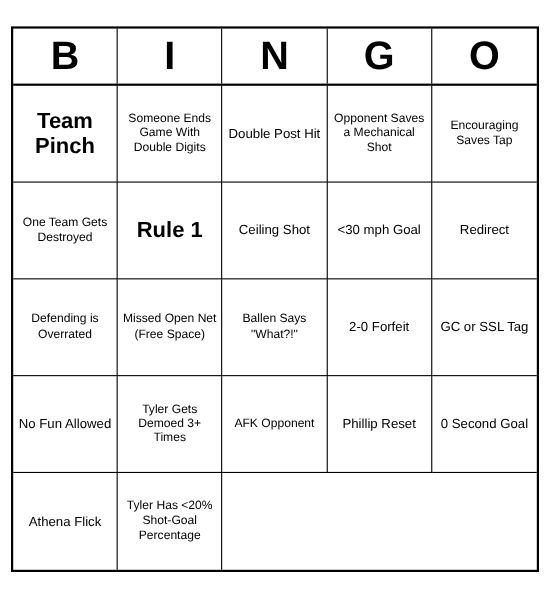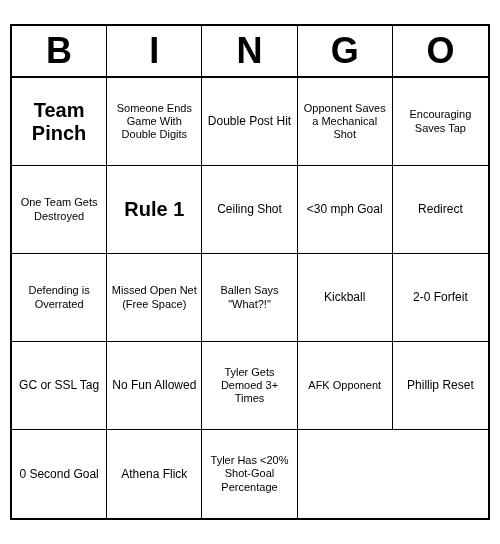--- a/index.html
+++ b/index.html
@@ -130,23 +130,20 @@
       <div class="bingo-cell">
         <span class="cell-text">Defending is Overrated</span>
       </div>
       <div class="bingo-cell">
         <span class="cell-text">Missed Open Net (Free Space)</span>
       </div>
       <div class="bingo-cell">
         <span class="cell-text">Ballen Says "What?!"</span>
       </div>
       <div class="bingo-cell">
-        <span class="cell-text-medium">Kickball</span>
-      </div>
-      <div class="bingo-cell">
         <span class="cell-text-medium">2-0 Forfeit</span>
       </div>
       <div class="bingo-cell">
         <span class="cell-text-medium">GC or SSL Tag</span>
       </div>
       <div class="bingo-cell">
         <span class="cell-text-medium">No Fun Allowed</span>
       </div>
       <div class="bingo-cell">
         <span class="cell-text">Tyler Gets Demoed 3+ Times</span>

